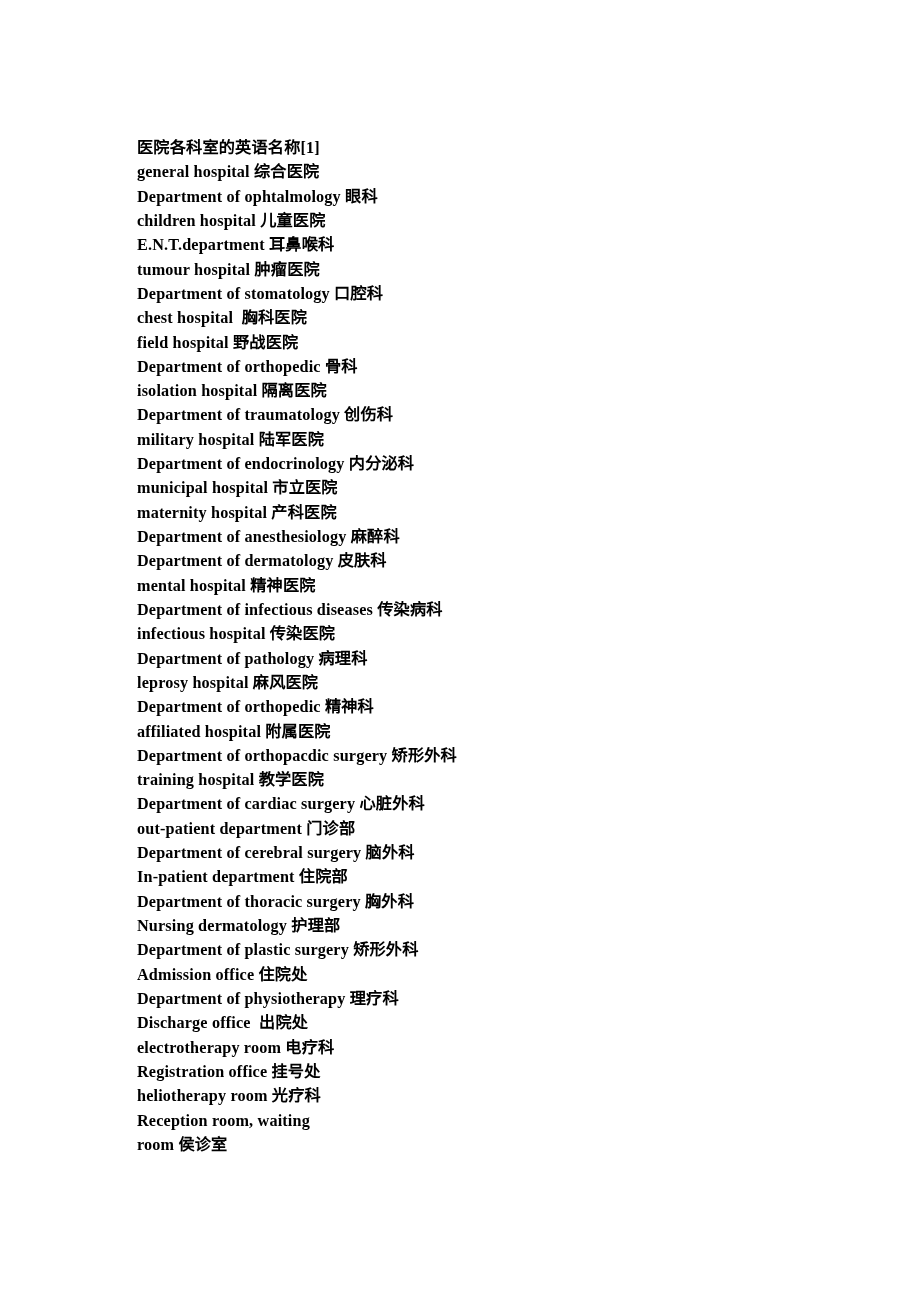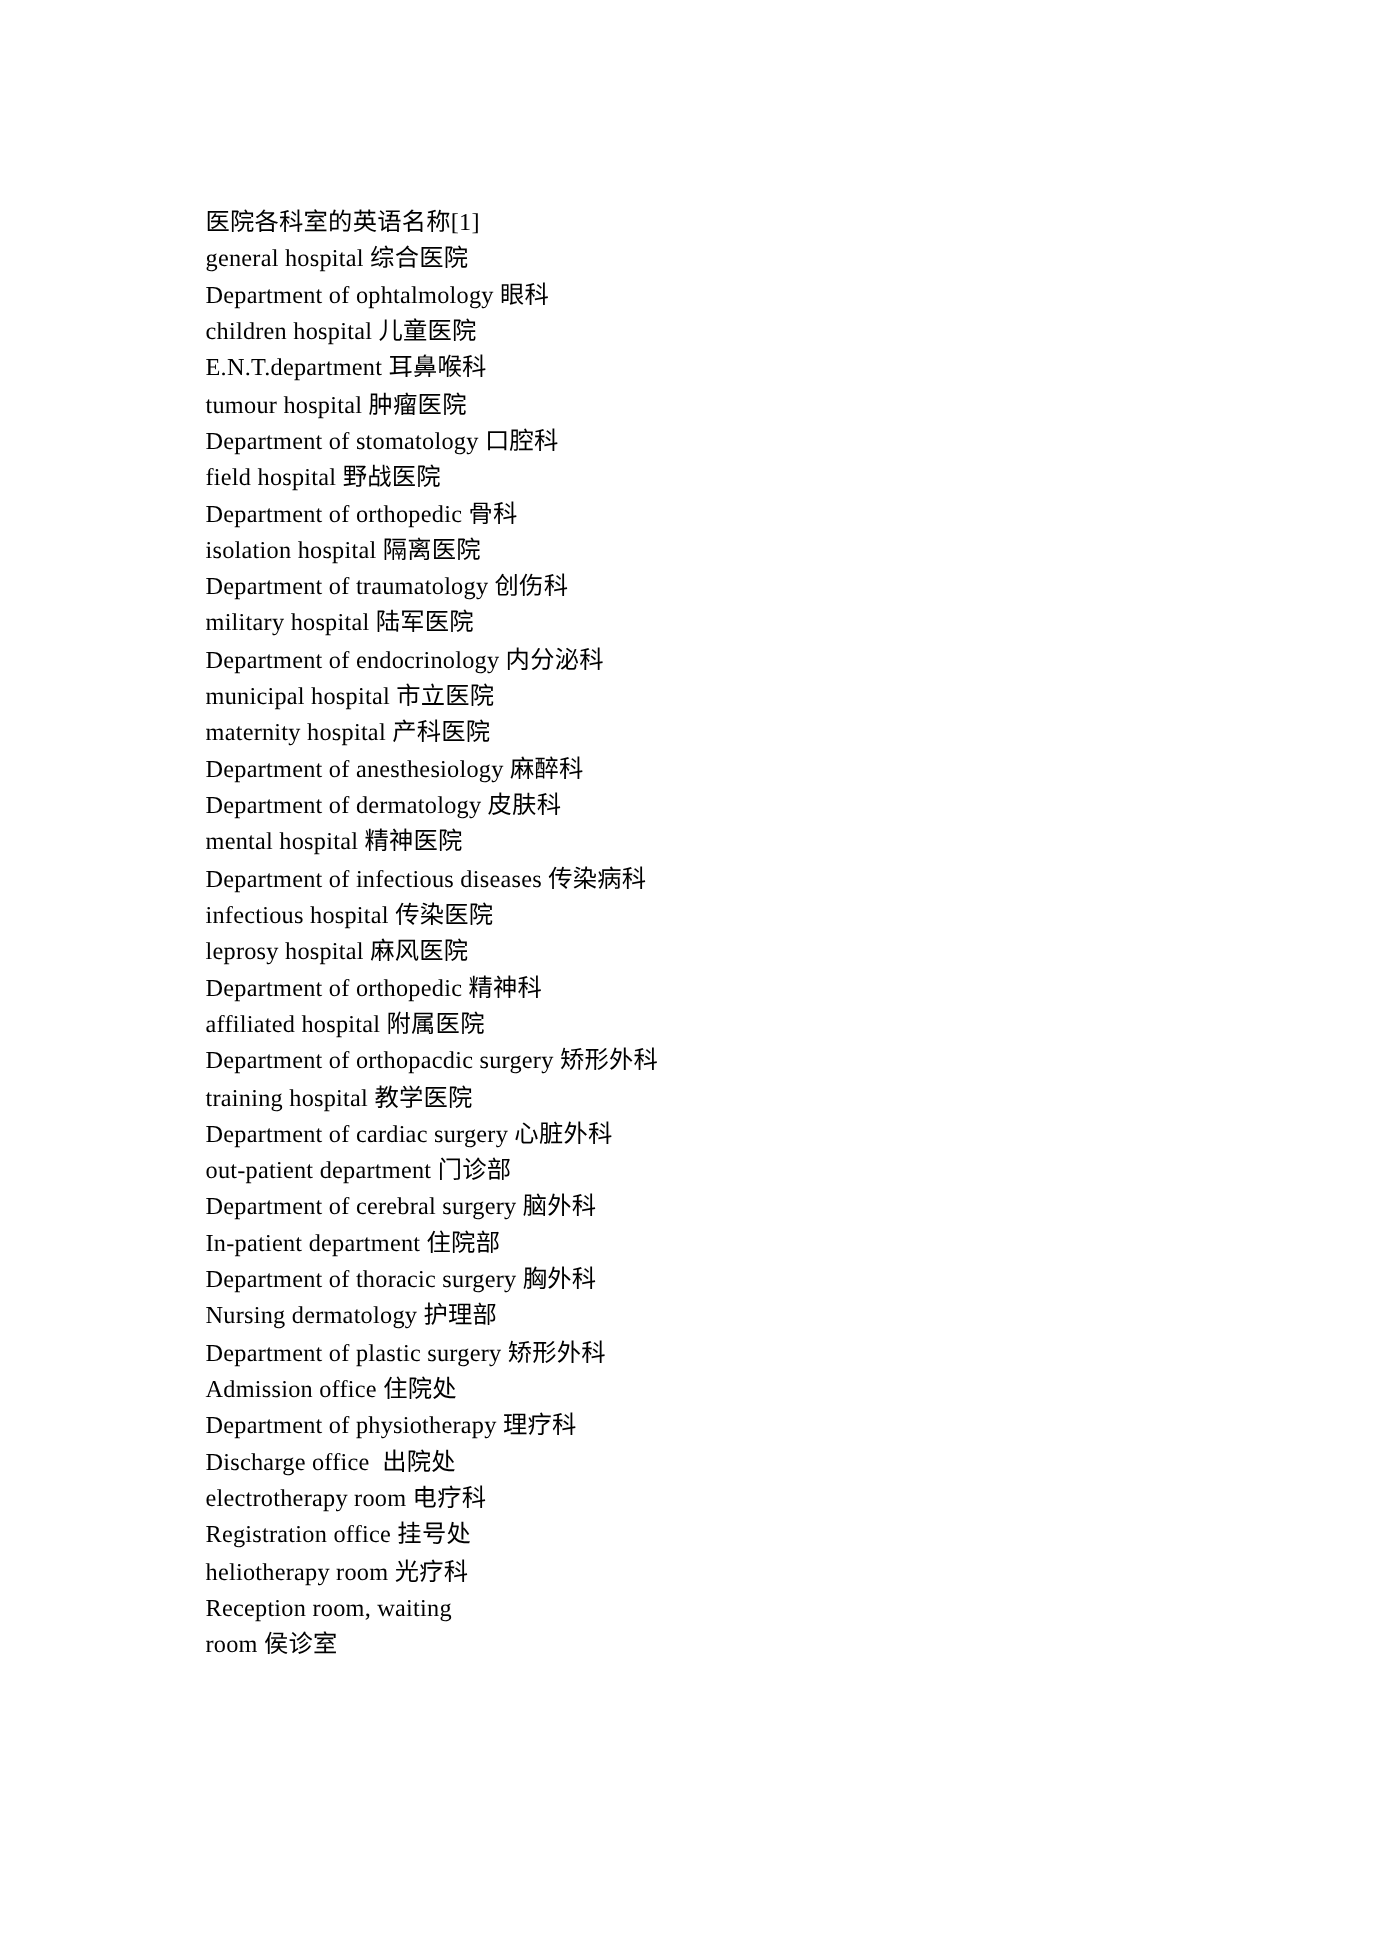--- a/index.html
+++ b/index.html
@@ -30,51 +30,53 @@
     left: 137px;
     top: 136px;
     width: 700px;
   }
   .line {
     font-size: 16.2px;
     line-height: 24.32px;
     white-space: pre;
     letter-spacing: 0.01em;
     color: #000000;
-    font-weight: normal;
+    font-weight: bold;
   }
   .line.title {
     font-size: 16.2px;
   }
 </style>
 </head>
 <body>
 
 <div class="page">
   <div class="doc-body" id="doc-body">
       <div class="line title">医院各科室的英语名称[1]</div>
       <div class="line">general hospital 综合医院</div>
       <div class="line">Department of ophtalmology 眼科</div>
       <div class="line">children hospital 儿童医院</div>
       <div class="line">E.N.T.department 耳鼻喉科</div>
       <div class="line">tumour hospital 肿瘤医院</div>
       <div class="line">Department of stomatology 口腔科</div>
+      <div class="line">chest hospital  胸科医院</div>
       <div class="line">field hospital 野战医院</div>
       <div class="line">Department of orthopedic 骨科</div>
       <div class="line">isolation hospital 隔离医院</div>
       <div class="line">Department of traumatology 创伤科</div>
       <div class="line">military hospital 陆军医院</div>
       <div class="line">Department of endocrinology 内分泌科</div>
       <div class="line">municipal hospital 市立医院</div>
       <div class="line">maternity hospital 产科医院</div>
       <div class="line">Department of anesthesiology 麻醉科</div>
       <div class="line">Department of dermatology 皮肤科</div>
       <div class="line">mental hospital 精神医院</div>
       <div class="line">Department of infectious diseases 传染病科</div>
       <div class="line">infectious hospital 传染医院</div>
+      <div class="line">Department of pathology 病理科</div>
       <div class="line">leprosy hospital 麻风医院</div>
       <div class="line">Department of orthopedic 精神科</div>
       <div class="line">affiliated hospital 附属医院</div>
       <div class="line">Department of orthopacdic surgery 矫形外科</div>
       <div class="line">training hospital 教学医院</div>
       <div class="line">Department of cardiac surgery 心脏外科</div>
       <div class="line">out-patient department 门诊部</div>
       <div class="line">Department of cerebral surgery 脑外科</div>
       <div class="line">In-patient department 住院部</div>
       <div class="line">Department of thoracic surgery 胸外科</div>

